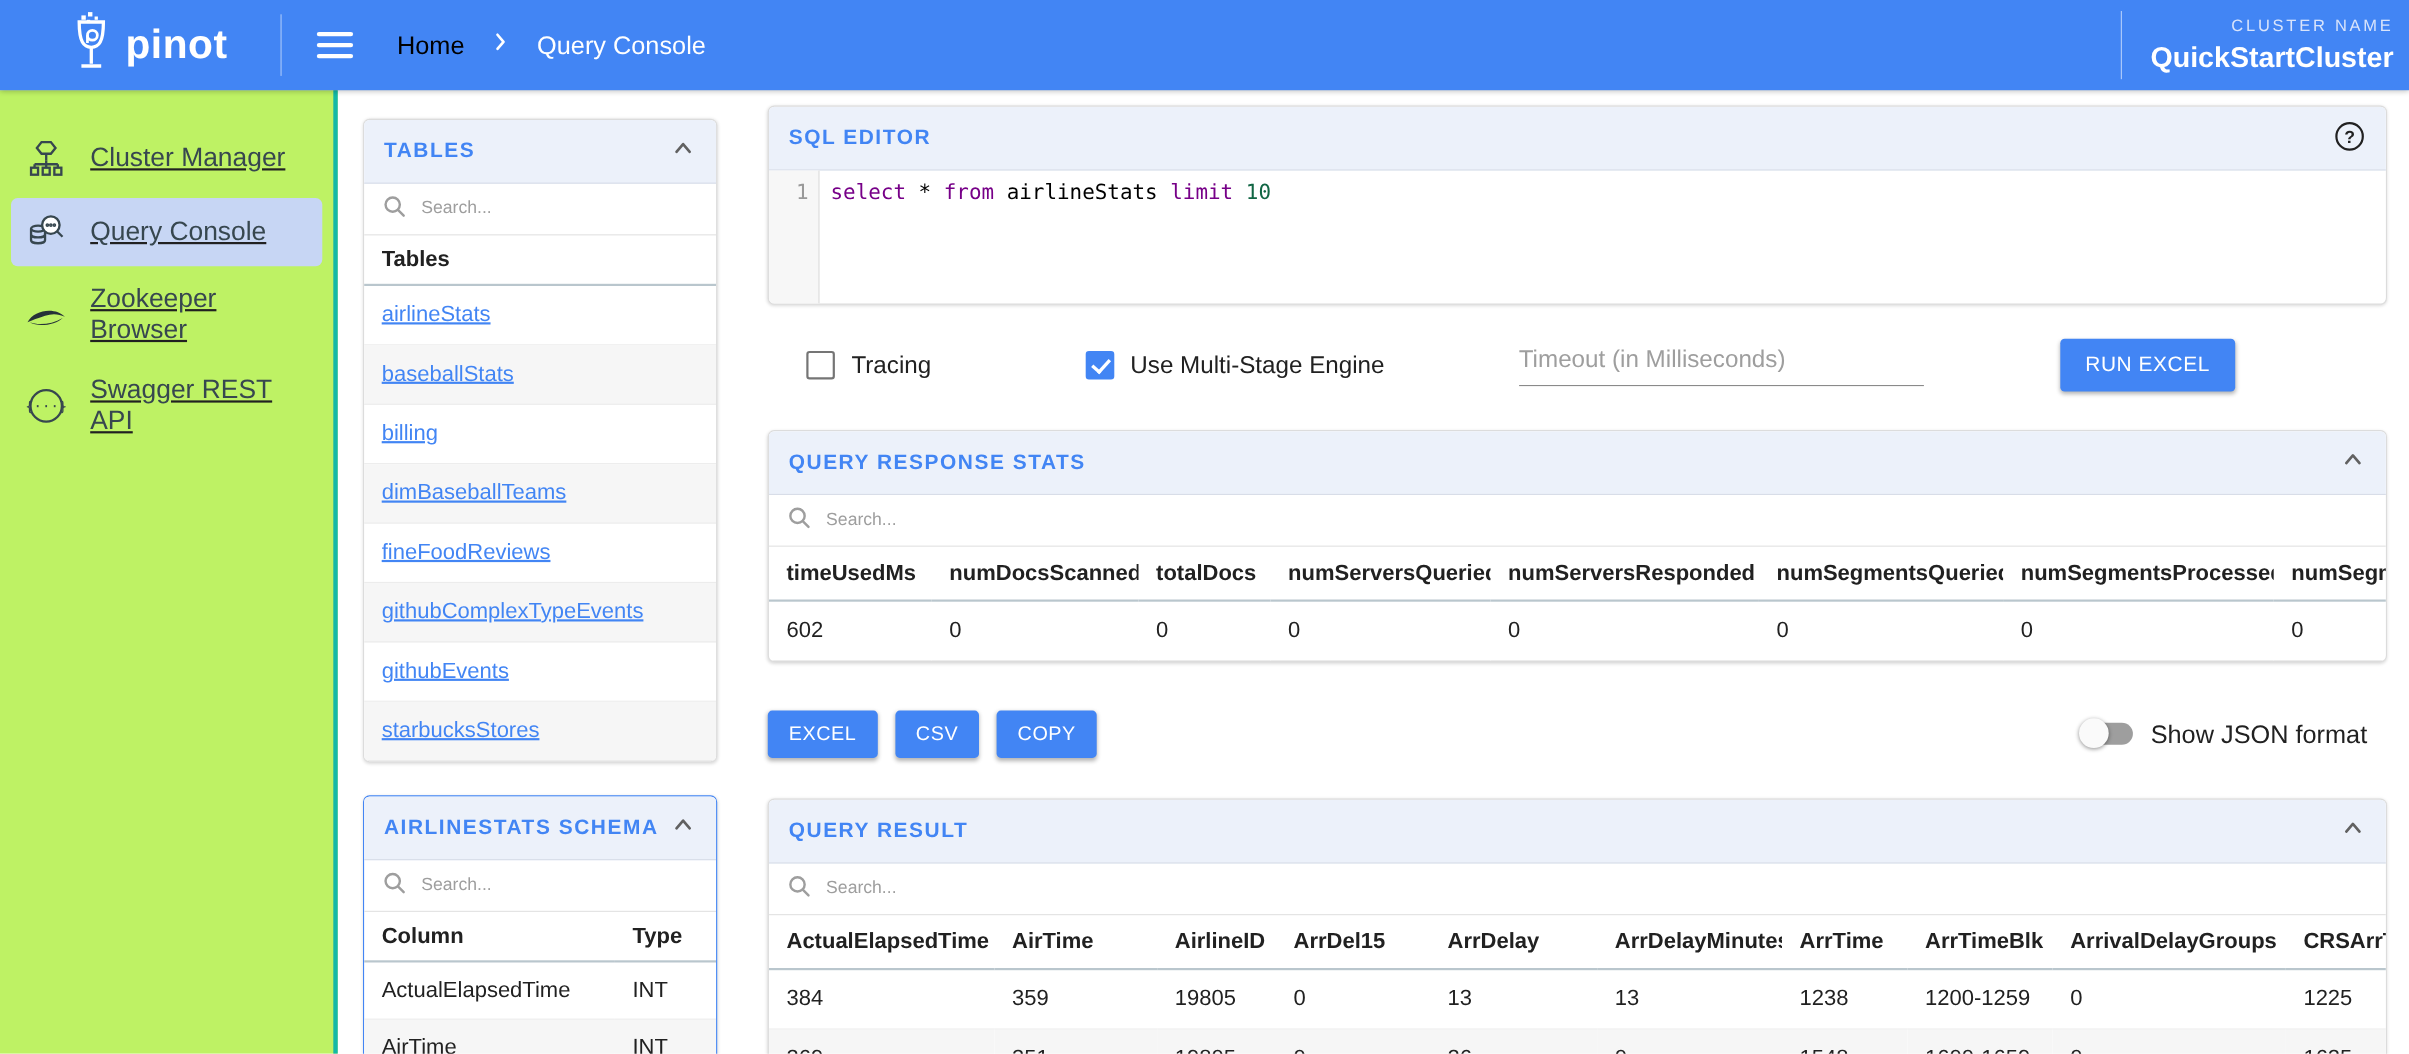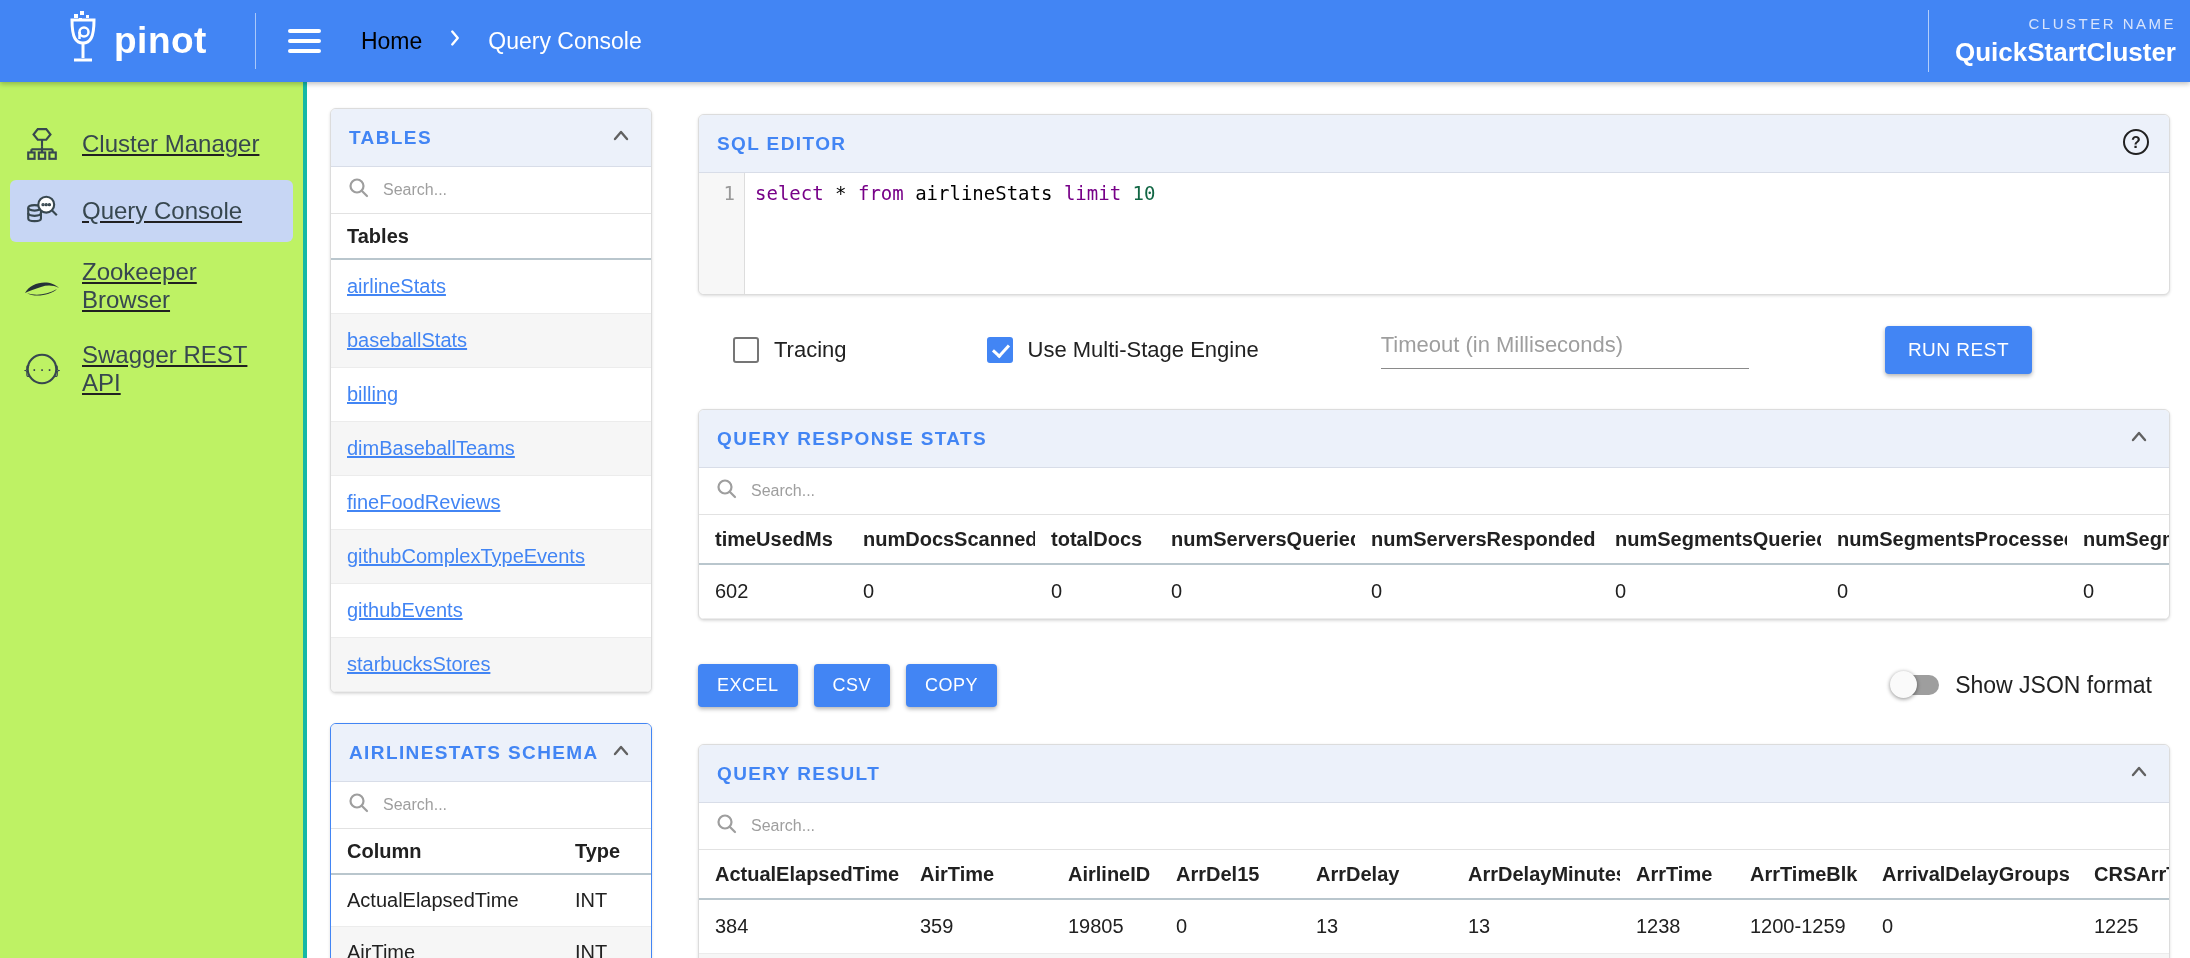--- a/index.html
+++ b/index.html
@@ -26,21 +26,21 @@
   
   .app-body { display: flex; height: 876px; }
   .sidebar { width: 307px; flex-shrink: 0; border-right: 4px solid #14b8a6;
     padding-top: 26px; background: #bef264; text-decoration: underline; }
   .side-item { display: flex; align-items: center; gap: 20px; font-size: 24px; color: #37474f;
     padding: 11px 12px; margin: 5px 10px; border-radius: 6px; cursor: pointer; }
   .side-item.active { background: #C7D6F4; }
   .side-icon { width: 40px; height: 40px; display: flex; align-items: center; justify-content: center; flex-shrink: 0; }
 
   .left-col { width: 322px; flex-shrink: 0; margin-left: 23px; margin-right: 46px; padding-top: 26px; }
-  .main { flex: 1; min-width: 0; padding-top: 32px; margin-right: 20px; }
+  .main { flex: 1; min-width: 0; padding-top: 14px; margin-right: 20px; }
 
   
   .panel { border: 1px solid #dcdcdc; border-radius: 6px; background: #fff;
     box-shadow: 0 1px 3px rgba(0,0,0,.14); overflow: hidden; }
   .panel-header { background: #ECF1FA; height: 58px; display: flex; align-items: center;
     justify-content: space-between; padding: 0 18px; border-bottom: 1px solid #d8dde8; cursor: pointer; }
   .panel-title { color: #4285F4; font-weight: bold; font-size: 19px; letter-spacing: 1.4px; }
   .search-row { display: flex; align-items: center; gap: 12px; height: 47px;
     padding: 0 16px; border-bottom: 1px solid #e2e2e2; }
   .search-row input { border: none; outline: none; font-size: 16px; flex: 1; color: #333; min-width: 0; }
@@ -315,21 +315,21 @@
     <div class="controls-row">
       <div class="cb-group">
         <span class="cbox" id="tracing-cb"></span>
         <span class="cb-label">Tracing</span>
       </div>
       <div class="cb-group group-2">
         <span class="cbox checked" id="multistage-cb"></span>
         <span class="cb-label">Use Multi-Stage Engine</span>
       </div>
       <input class="timeout-input" placeholder="Timeout (in Milliseconds)" style="">
-      <button class="run-btn">RUN REST</button>
+      <button class="run-btn">RUN EXCEL</button>
     </div>
 
     <section class="panel stats-panel">
       <div class="panel-header">
         <span class="panel-title">QUERY RESPONSE STATS</span>
         <span>
           <svg width="24" height="24" viewBox="0 0 24 24">
               <polyline points="6,15 12,8 18,15" fill="none" stroke="#616161" stroke-width="2.4" stroke-linecap="round" stroke-linejoin="round"></polyline>
             </svg>
         </span>

